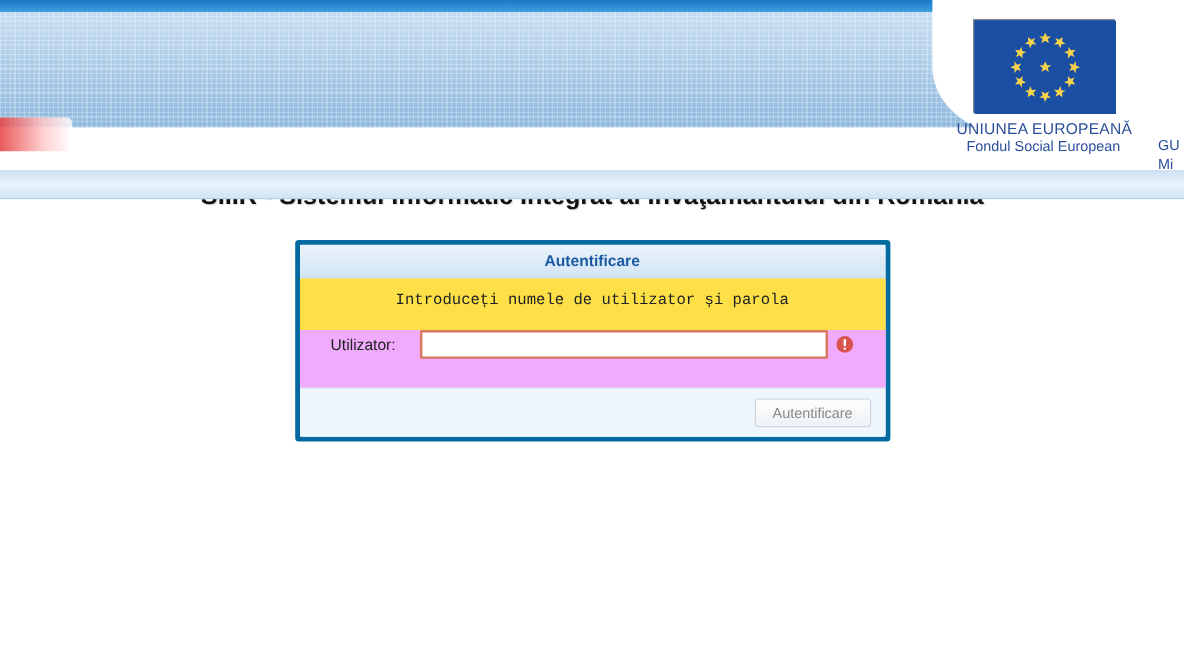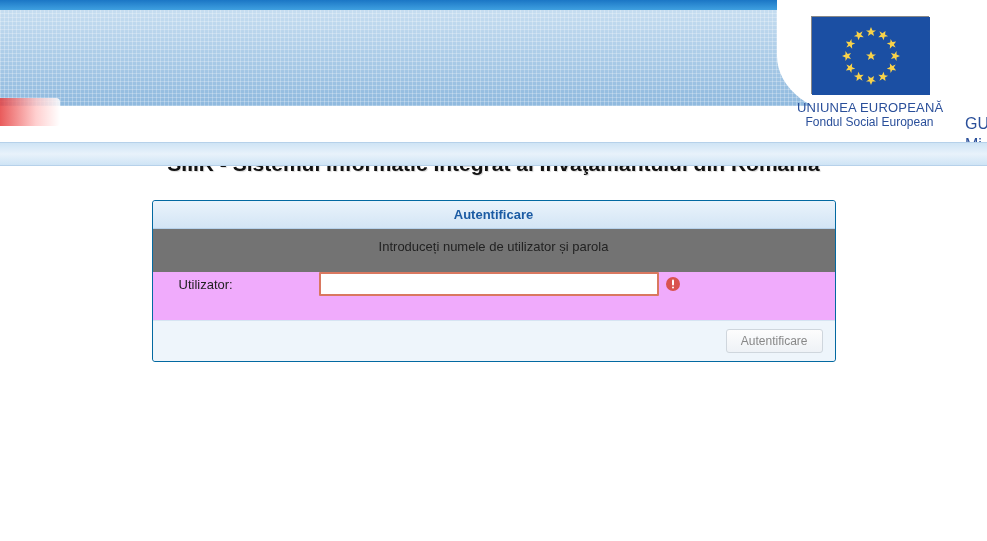--- a/index.html
+++ b/index.html
@@ -81,56 +81,57 @@
       font-size: 12px;
       color: #2a4f9a;
       white-space: nowrap;
     }
     .gu-block {
       position: absolute;
       right: 0;
       top: 114px;
       width: 22px;
       overflow: hidden;
-      font-size: 16px;
+      font-size: 12px;
       color: #2a4f9a;
       line-height: 1.3;
       white-space: nowrap;
     }
     .page-title {
       text-align: center;
       margin-top: 46px;
       font-size: 21px;
       font-weight: bold;
       color: #111;
       text-shadow: 1px 1px 1px rgba(0,0,0,0.15);
     }
     .login-panel {
-      width: 684px;
+      width: 496px;
       margin: 24px auto 0;
-      border: 1px solid #0369a1;
+      border: 4px solid #0369a1;
       border-radius: 3px;
       background: #e7f0f9;
     }
     .panel-header {
       background: linear-gradient(to bottom, #eaf3fb, #d3e5f5);
       border-bottom: 1px solid #b6d1ea;
       text-align: center;
       font-weight: bold;
       font-size: 13px;
       color: #1b5ba3;
       padding: 6px 0;
       border-radius: 3px 3px 0 0;
     }
     .panel-subheader {
       text-align: center;
       font-size: 13px;
       color: #222;
       padding: 10px 0 18px;
-      background: #737373;
+      background: #fde047;
+      font-family: Liberation Mono, monospace;
     }
     .panel-body {
       background: #f0abfc;
       padding: 0 26px 10px;
     }
     .form-row {
       display: flex;
       align-items: center;
       margin-bottom: 14px;
     }

